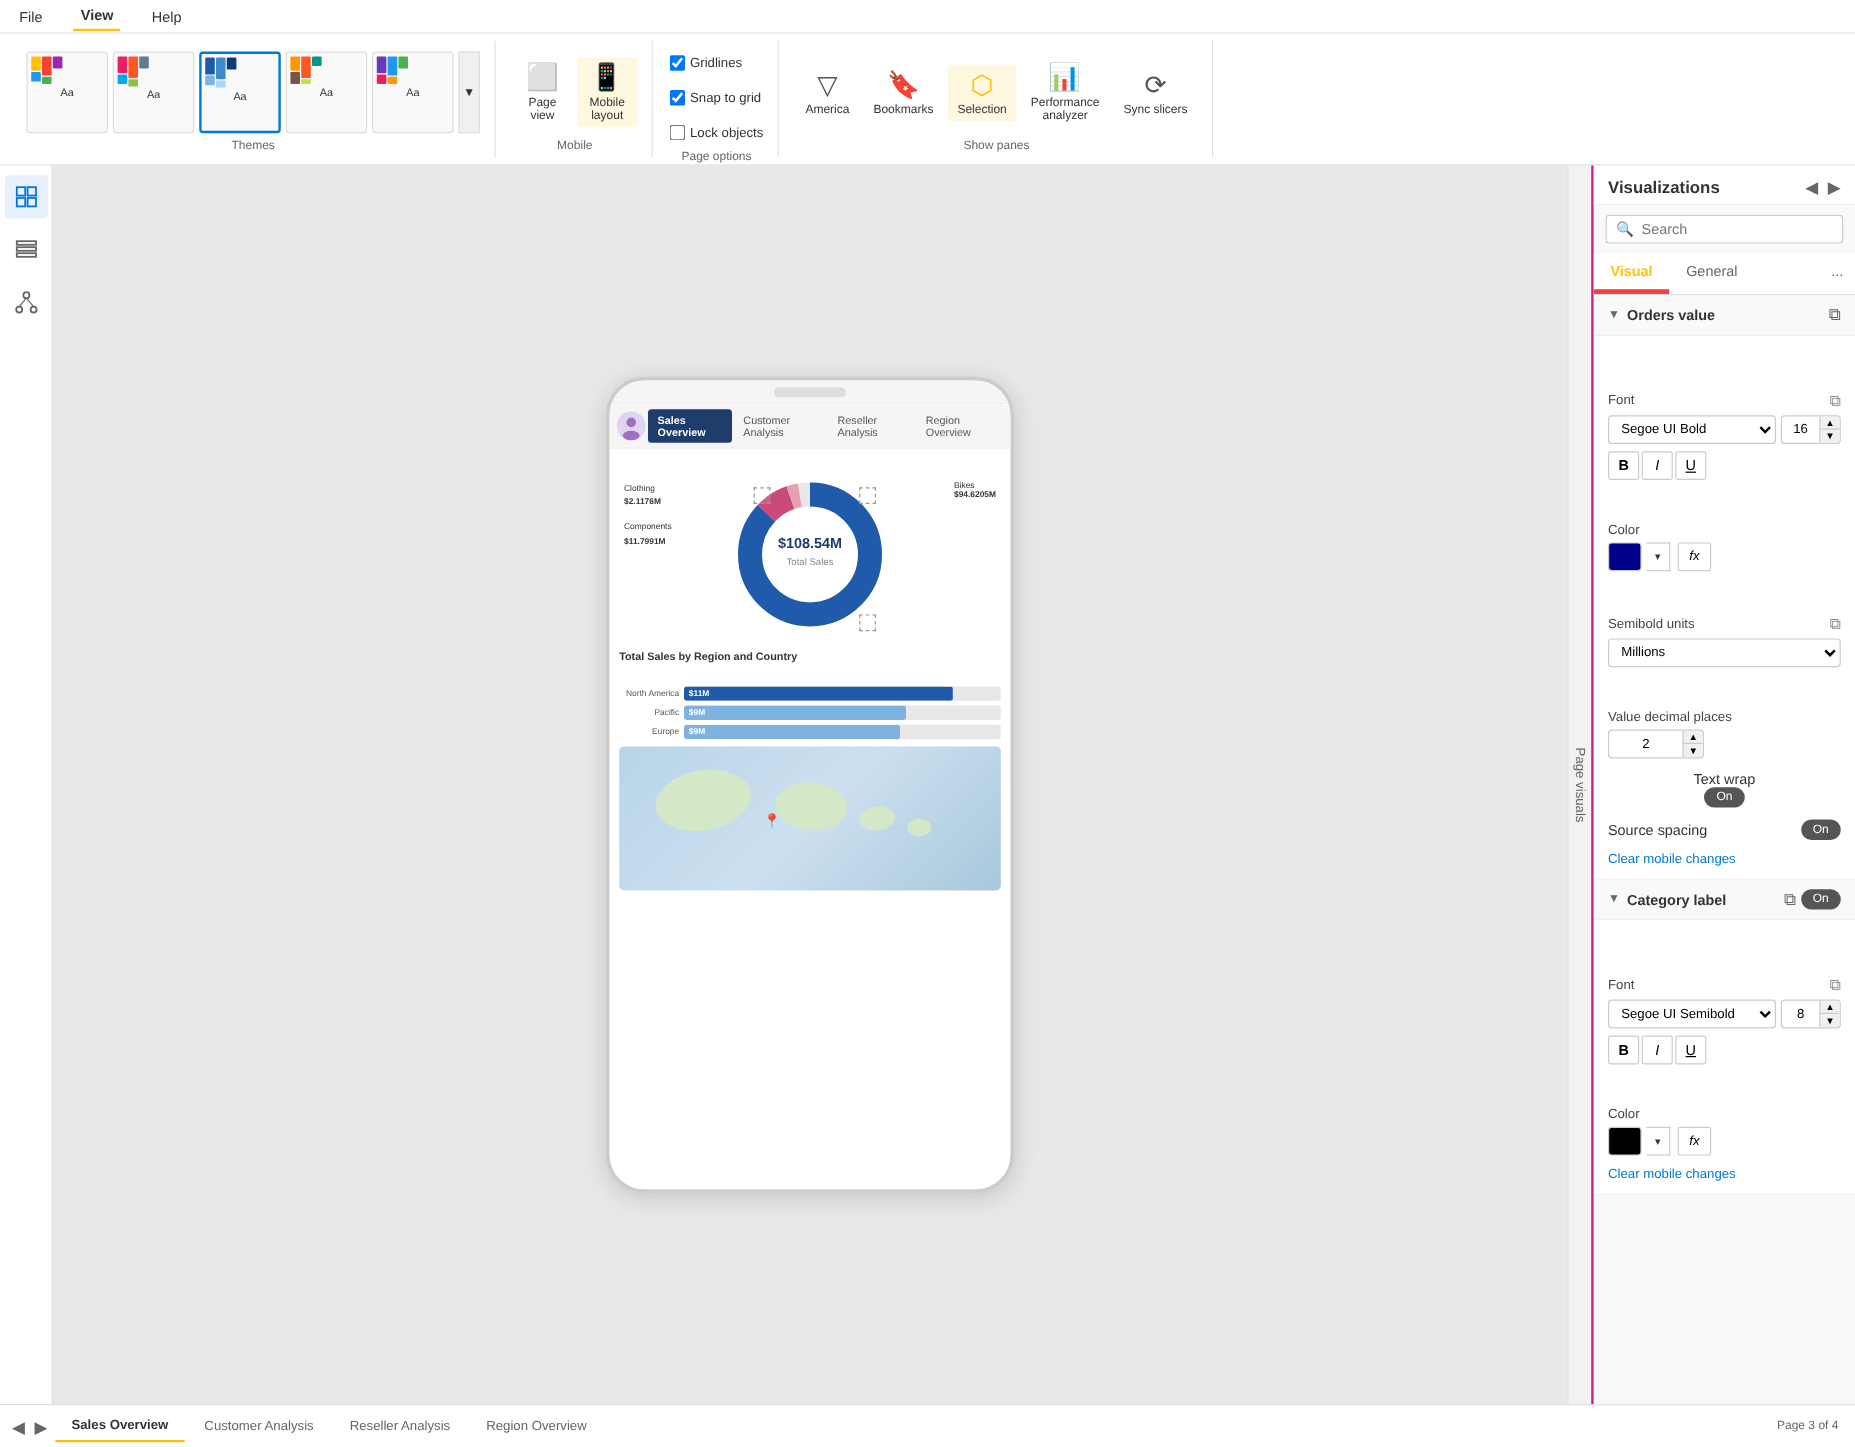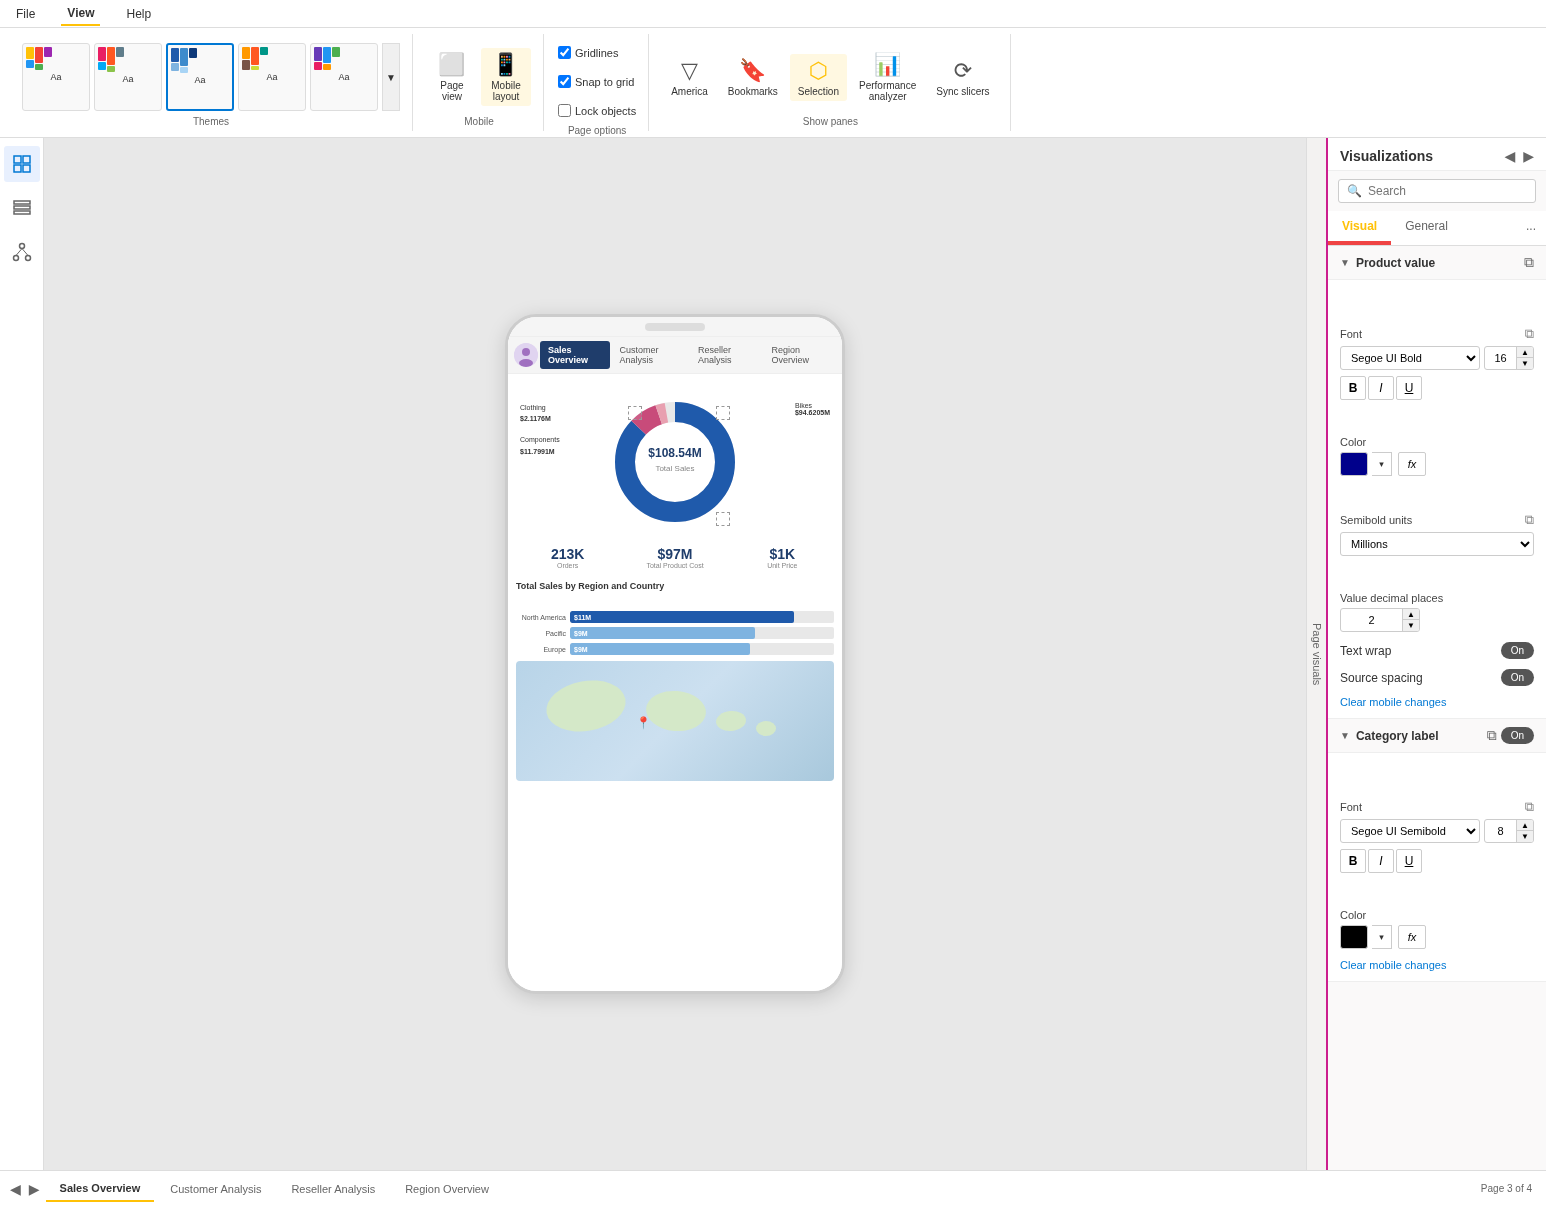--- a/index.html
+++ b/index.html
@@ -390,34 +390,20 @@
               <text x="65" y="60" text-anchor="middle" font-size="12" font-weight="bold" fill="#1f3d6b">$108.54M</text>
               <text x="65" y="74" text-anchor="middle" font-size="8" fill="#888">Total Sales</text>
             </svg>
 
             <div class="selection-box" style="left:112px;top:24px;width:14px;height:14px;"></div>
             <div class="selection-box" style="left:200px;top:24px;width:14px;height:14px;"></div>
             <div class="selection-box" style="left:200px;top:130px;width:14px;height:14px;"></div>
             <div class="donut-right-label">Bikes<br><strong>$94.6205M</strong></div>
           </div>
 
-          <div class="kpi-row">
-            <div class="kpi-card">
-              <div class="kpi-value">213K</div>
-              <div class="kpi-label">Orders</div>
-            </div>
-            <div class="kpi-card">
-              <div class="kpi-value">$97M</div>
-              <div class="kpi-label">Total Product Cost</div>
-            </div>
-            <div class="kpi-card">
-              <div class="kpi-value">$1K</div>
-              <div class="kpi-label">Unit Price</div>
-            </div>
-          </div>
 
           <div class="bar-chart-section">
             <div class="chart-title">Total Sales by Region and Country</div>
             <div class="bar-chart">
               <div class="bar-row">
                 <div class="bar-region">North America</div>
                 <div class="bar-track">
                   <div class="bar-fill" style="width:85%;background:#1f5aab;">
                     <span class="bar-fill-label">$11M</span>
                   </div>
@@ -476,21 +462,21 @@
     <div class="panel-tabs">
       <div class="panel-tab active">Visual</div>
       <div class="panel-tab">General</div>
       <div class="panel-tab-more">...</div>
     </div>
 
     <div class="panel-content">
 
       <div class="section-header">
         <span class="chevron">▼</span>
-        <span class="section-title">Product value</span>
+        <span class="section-title">Orders value</span>
         <span class="section-copy prop-copy-icon">⧉</span>
       </div>
 
       <div class="section-body">
 
         <div class="prop-row">
           <div class="prop-label">
             <span>Font</span>
             <span class="prop-copy-icon">⧉</span>
           </div>
@@ -548,21 +534,21 @@
           <div class="font-size-group" style="width:80px;">
             <input type="text" value="2" style="">
             <div class="spin-side">
               <button>▲</button>
               <button>▼</button>
             </div>
           </div>
         </div>
 
         <div class="prop-row">
-          <div style="display:flex;align-items:center;justify-content:space-between;">
+          <div style="display:flex;align-items:center;justify-content:space-between;flex-direction:column;">
             <span>Text wrap</span>
             <div class="toggle-on-btn">
               <span>On</span>
             </div>
           </div>
         </div>
 
         <div class="prop-row">
           <div style="display:flex;align-items:center;justify-content:space-between;">
             <span>Source spacing</span>

